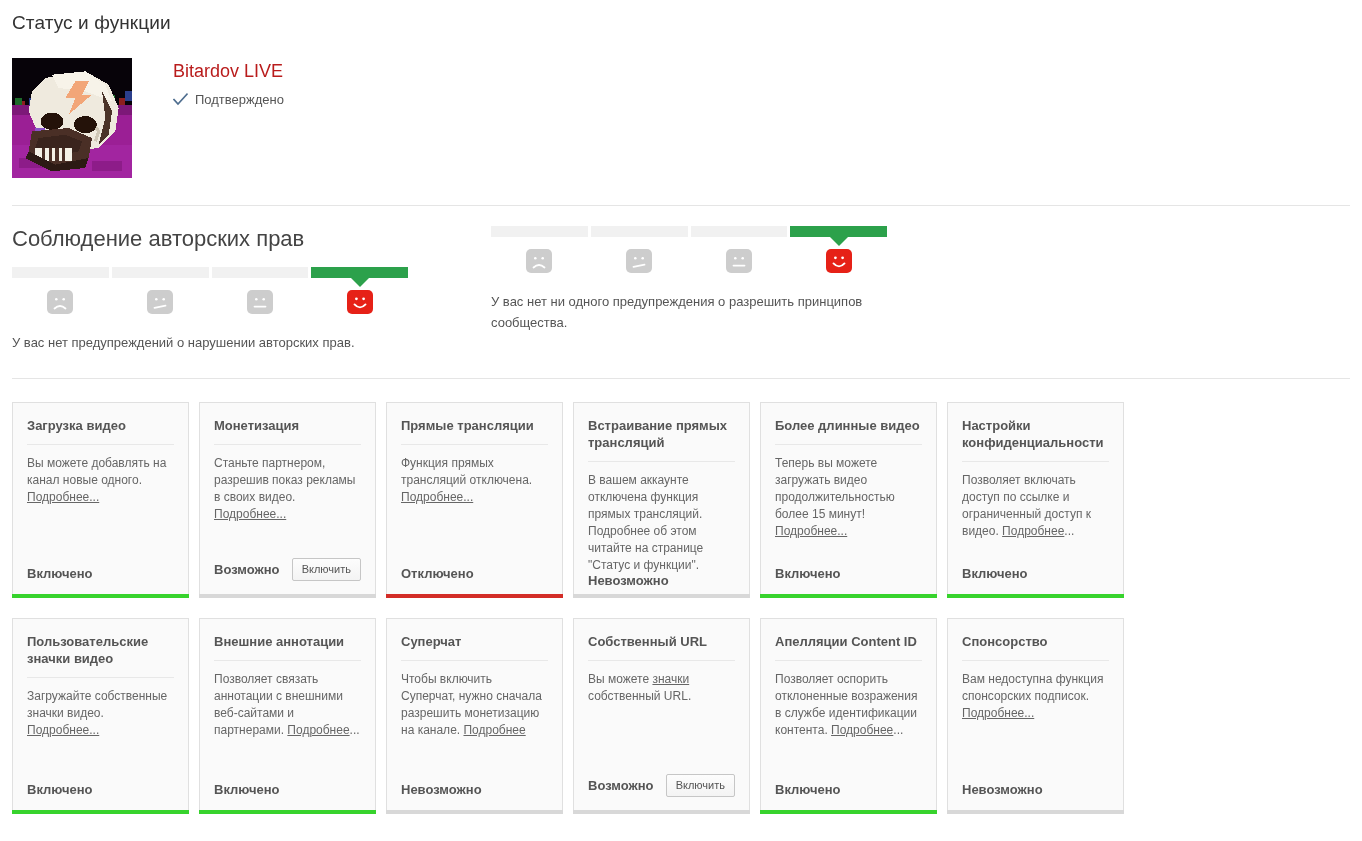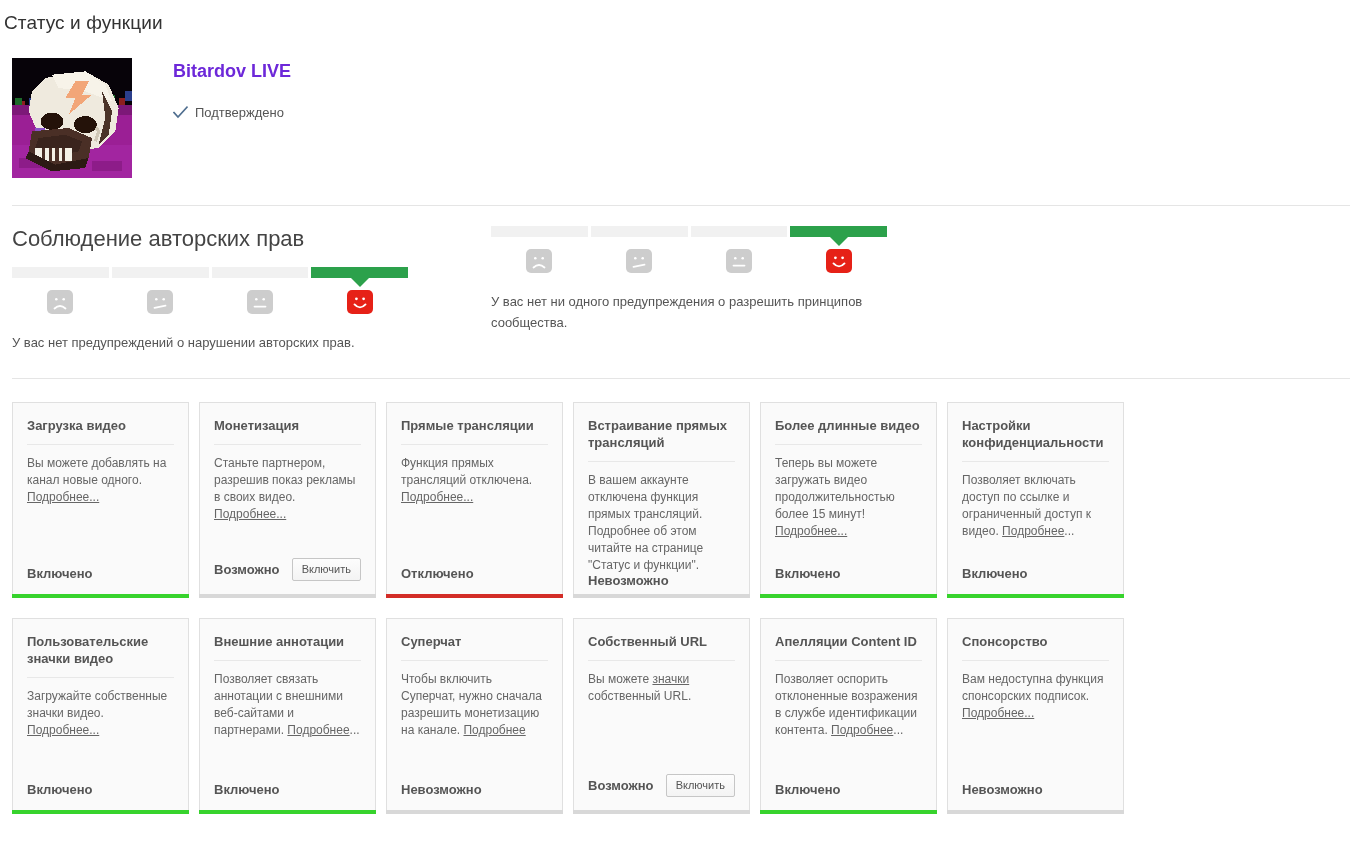--- a/index.html
+++ b/index.html
@@ -14,21 +14,21 @@
     position: relative;
     width: 1362px;
     height: 841px;
     overflow: hidden;
     background: #fff;
   }
 
   
   .page-title {
     position: absolute;
-    left: 4px; top: 12px;
+    left: 12px; top: 12px;
     font-size: 19px;
     font-weight: 400;
     color: #333;
     letter-spacing: .1px;
   }
 
   
   .channel-block {
     position: absolute;
     left: 12px; top: 58px;
@@ -41,26 +41,26 @@
     position: relative;
     overflow: hidden;
     background: #0b0610;
     image-rendering: pixelated;
   }
   .avatar svg { display: block; width: 120px; height: 120px; }
 
   .channel-meta { margin-left: 41px; padding-top: 2px; }
   .channel-name {
     font-size: 18px;
-    color: #6d28d9;
-    font-weight: 700;
+    color: #b91c1c;
+    font-weight: 400;
     line-height: 22px;
   }
   .verified-row {
-    margin-top: 23px;
+    margin-top: 10px;
     display: flex;
     align-items: center;
     font-size: 13px;
     color: #555;
   }
   .check-icon {
     width: 15px; height: 13px;
     margin-right: 7px;
     flex: 0 0 15px;
     display: block;

